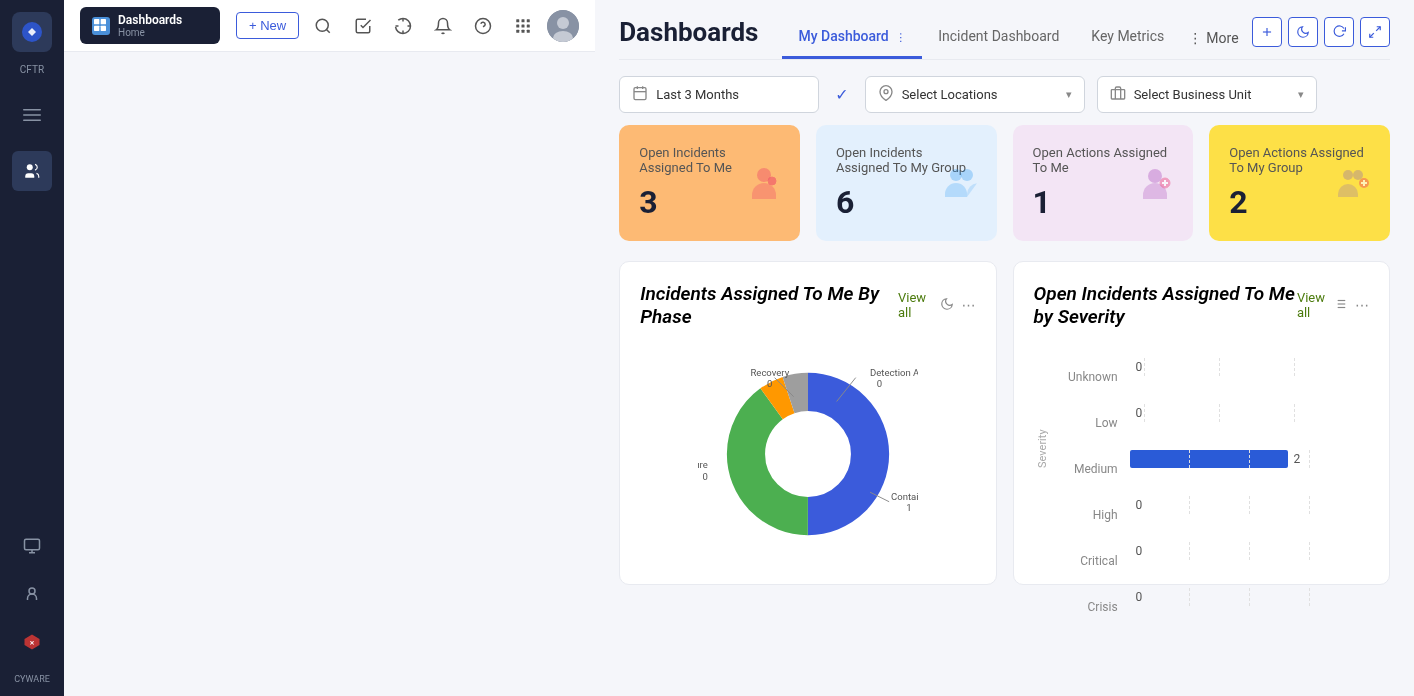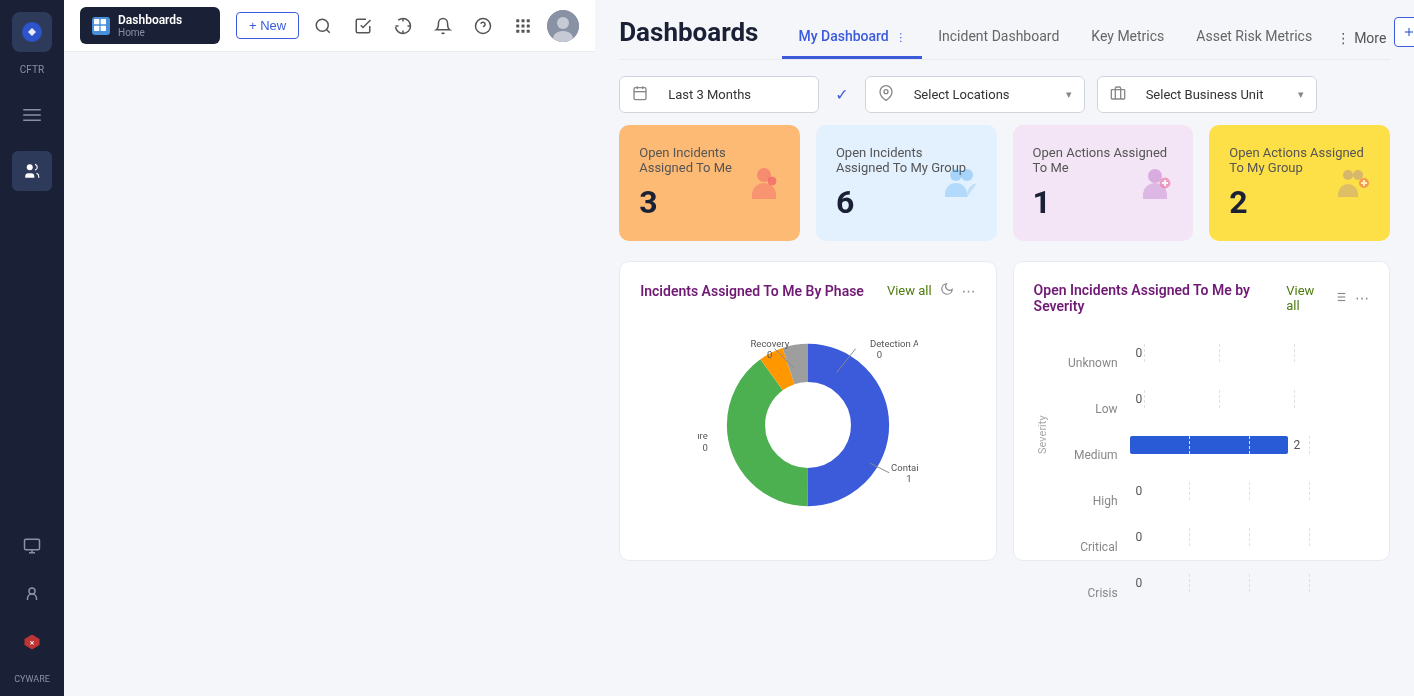--- a/index.html
+++ b/index.html
@@ -114,21 +114,21 @@
       background: #fff;
       color: #3b5bdb;
       border-radius: 4px;
       display: flex; align-items: center; justify-content: center;
       cursor: pointer; font-size: 14px;
     }
 
     
     .filter-bar { display: flex; align-items: center; gap: 12px; padding: 16px 0 12px; }
     .filter-select {
-      display: flex; align-items: center; gap: 20px;
+      display: flex; align-items: center; gap: 8px;
       border: 1px solid #d0d5dd;
       border-radius: 6px;
       padding: 8px 12px;
       background: #fff;
       cursor: pointer;
       font-size: 13px;
       color: #333;
     }
     .filter-select .icon { color: #888; font-size: 14px; }
     .filter-select .chevron { margin-left: auto; color: #888; font-size: 11px; }
@@ -158,21 +158,21 @@
 
     
     .charts-row { display: grid; grid-template-columns: 1fr 1fr; gap: 16px; }
     .chart-card {
       background: #fff;
       border-radius: 10px;
       padding: 20px;
       border: 1px solid #e8eaf0;
     }
     .chart-header { display: flex; align-items: center; justify-content: space-between; margin-bottom: 16px; }
-    .chart-title { font-size: 14px; font-weight: 600; color: #701a75; }
+    .chart-title { font-size: 19px; font-weight: 600; color: #000000; font-style: italic; }
     .chart-actions { display: flex; align-items: center; gap: 8px; }
     .view-all { color: #4d7c0f; font-size: 13px; cursor: pointer; }
     .chart-action-icon { color: #888; cursor: pointer; font-size: 14px; }
     .bar-row { display: flex; align-items: center; gap: 12px; padding: 6px 0; }
     .bar-label { font-size: 12px; color: #888; width: 60px; text-align: right; flex-shrink: 0; margin-top: 20px; }
     .bar-track { flex: 1; height: 18px; background: transparent; position: relative; display: flex; align-items: center; }
     .bar-fill { height: 18px; background: #2a5bd7; border-radius: 2px; }
     .bar-value { font-size: 12px; color: #555; margin-left: 6px; }
   </style>
 </head>
@@ -306,23 +306,20 @@
       <div class="nav-tabs">
         <div class="nav-tab active">
           <span>My Dashboard</span>
           <span style="font-size:11px; color:#3b5bdb; margin-left:3px;">⋮</span>
         </div>
         <div class="nav-tab">
           <span>Incident Dashboard</span>
         </div>
         <div class="nav-tab">
           <span>Key Metrics</span>
-        </div>
-        <div class="nav-tab">
-          <span>Asset Risk Metrics</span>
         </div>
         <div class="nav-tab-more">
           <span style="font-size:14px; color:#555;">⋮</span>
           <span style="font-size:14px; color:#555;">More</span>
         </div>
       </div>
       <div class="page-header-actions">
         <button class="header-action-btn">
           <svg width="14" height="14" viewBox="0 0 24 24" fill="none" stroke="#3b5bdb" stroke-width="2">
             <line x1="12" y1="5" x2="12" y2="19"></line>

